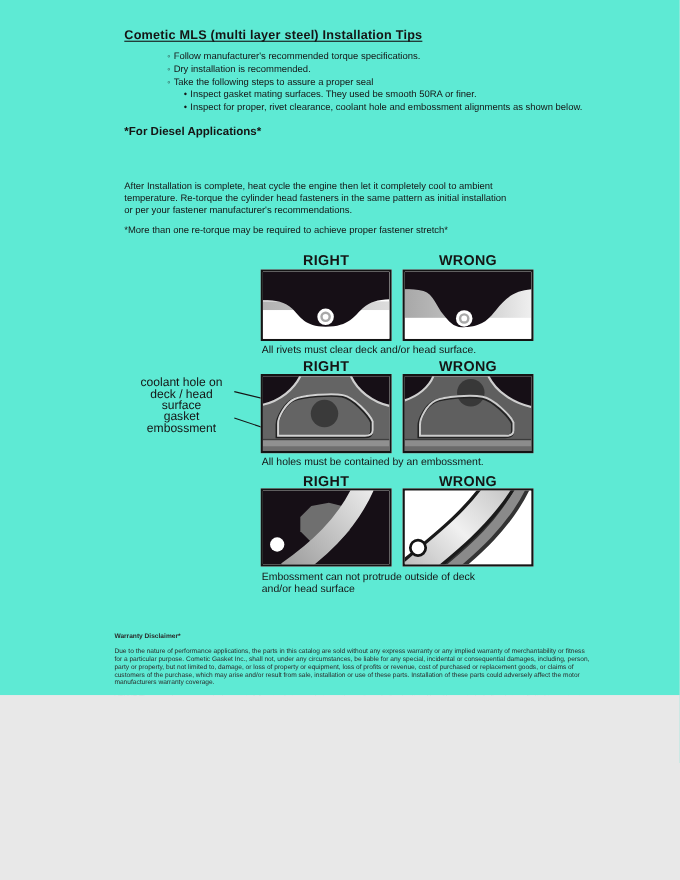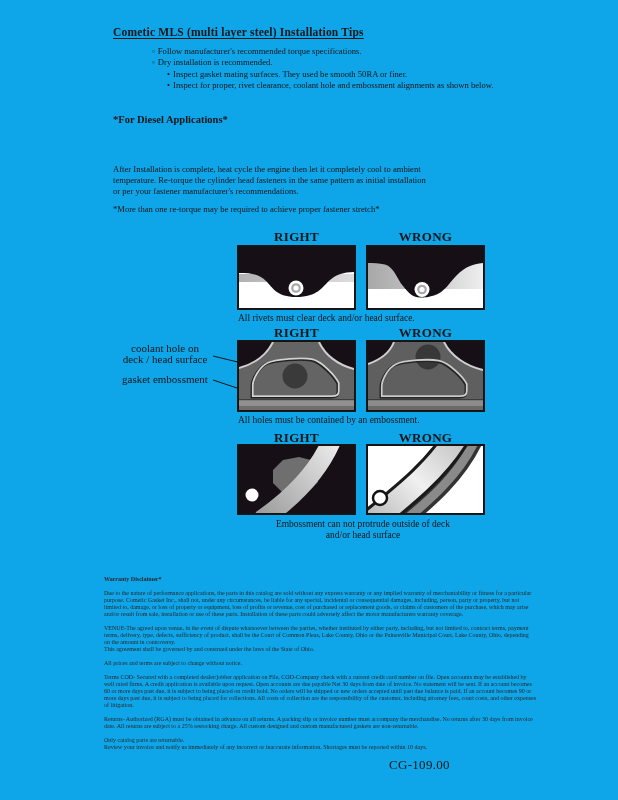--- a/index.html
+++ b/index.html
@@ -1,18 +1,18 @@
 <!DOCTYPE html>
 <html><head>
 <meta charset="utf-8">
 <style>
   html,body{margin:0;padding:0;background:#e8e8e8;}
   .page{
-    position:relative;width:618px;height:800px;background:#0ea5e9;
-    font-family:Liberation Serif, serif;color:#151515;
+    position:relative;width:618px;height:632px;background:#5eead4;
+    font-family:Liberation Sans, sans-serif;color:#151515;
     overflow:hidden;margin:0 auto;
   }
   .abs{position:absolute;}
   .title{
     left:113px;top:26px;font-size:11.5px;font-weight:bold;
     text-decoration:underline;text-underline-offset:2px;letter-spacing:.2px;
   }
   .bullets{left:104px;top:46px;width:430px;font-size:8.6px;line-height:11.4px;margin-left:48px;}
   .bullet::before{content:"\25E6";margin-right:3px;font-size:8px;}
   .sub{padding-left:15px;}
@@ -35,20 +35,21 @@
 </head>
 <body>
 
 <div class="page">
 
   <div class="abs title">Cometic MLS (multi layer steel) Installation Tips</div>
 
   <div class="abs bullets">
     <div class="bullet">Follow manufacturer's recommended torque specifications.</div>
     <div class="bullet">Dry installation is recommended.</div>
+    <div class="bullet">Take the following steps to assure a proper seal</div>
     <div class="sub">Inspect gasket mating surfaces.  They used be smooth 50RA or finer.</div>
     <div class="sub">Inspect for proper, rivet clearance, coolant hole and embossment alignments as shown below.</div>
   </div>
 
   <div class="abs diesel-heading">*For Diesel Applications*</div>
   <div class="abs body-para p2">After Installation is complete, heat cycle the engine then let it completely cool to ambient
 temperature. Re-torque the cylinder head fasteners in the same pattern as initial installation
 or per your fastener manufacturer's recommendations.</div>
   <div class="abs note">*More than one re-torque may be required to achieve proper fastener stretch*</div>
 
@@ -169,21 +170,21 @@
       </defs>
       <rect x="0" y="0" width="115" height="67" fill="#ffffff"></rect>
       <path d="M30,80 C62,54 92,28 108,-8" fill="none" stroke="#333333" stroke-width="16"></path>
       <path d="M30,80 C62,54 92,28 108,-8" fill="none" stroke="#8a8a8a" stroke-width="9"></path>
       <path d="M6,74 C38,48 68,24 88,-8" fill="none" stroke="#1a1a1a" stroke-width="28"></path>
       <path d="M6,74 C38,48 68,24 88,-8" fill="none" stroke="url(#g3b)" stroke-width="22"></path>
       <circle cx="12" cy="52" r="7" fill="#ffffff" stroke="#141414" stroke-width="2.5"></circle>
     </svg>
   </div>
 
-  <div class="abs caption" style="left:238px;top:519px;width:250px;text-align:center;">Embossment can not protrude outside of deck
+  <div class="abs caption" style="left:238px;top:519px;width:250px;">Embossment can not protrude outside of deck
 and/or head surface</div>
 
   <div class="abs legal">
     <div class="lg-head">Warranty Disclaimer*</div>
     <p>Due to the nature of performance applications, the parts in this catalog are sold without any express warranty or any implied warranty of merchantability or fitness for a particular purpose.  Cometic Gasket Inc., shall not, under any circumstances, be liable for any special, incidental or consequential damages, including, person, party or property, but not limited to, damage, or loss of property or equipment, loss of profits or revenue, cost of purchased or replacement goods, or claims of customers of the purchase, which may arise and/or result from sale, installation or use of these parts.  Installation of these parts could adversely affect the motor manufacturers warranty coverage.</p>
     <p>VENUE-The agreed upon venue, in the event of dispute whatsoever between the parties, whether instituted by either party, including, but not limited to, contract terms, payment terms, delivery, type, defects, sufficiency of product, shall be the Court of Common Pleas, Lake County, Ohio or the Painesville Municipal Court, Lake County, Ohio, depending on the amount in controversy.
 This agreement shall be governed by and construed under the laws of the State of Ohio.</p>
     <p>All prices and terms are subject to change without notice.</p>
     <p>Terms COD- Secured with a completed dealer/jobber application on File, COD-Company check with a current credit card number on file.  Open accounts may be established by well rated firms.  A credit application is available upon request.  Open accounts are due payable Net 30 days from date of invoice.  No statement will be sent.  If an account becomes 60 or more days past due, it is subject to being placed on credit hold.  No orders will be shipped or new orders accepted until past due balance is paid.  If an account becomes 90 or more days past due, it is subject to being placed for collections.  All costs of collection are the responsibility of the customer, including attorney fees, court costs, and other expenses of litigation.</p>
     <p>Returns- Authorized (RGA) must be obtained in advance on all returns.  A packing slip or invoice number must accompany the merchandise.  No returns after 30 days from invoice date.  All returns are subject to a 25% restocking charge.  All custom designed and custom manufactured gaskets are non-returnable.</p>

